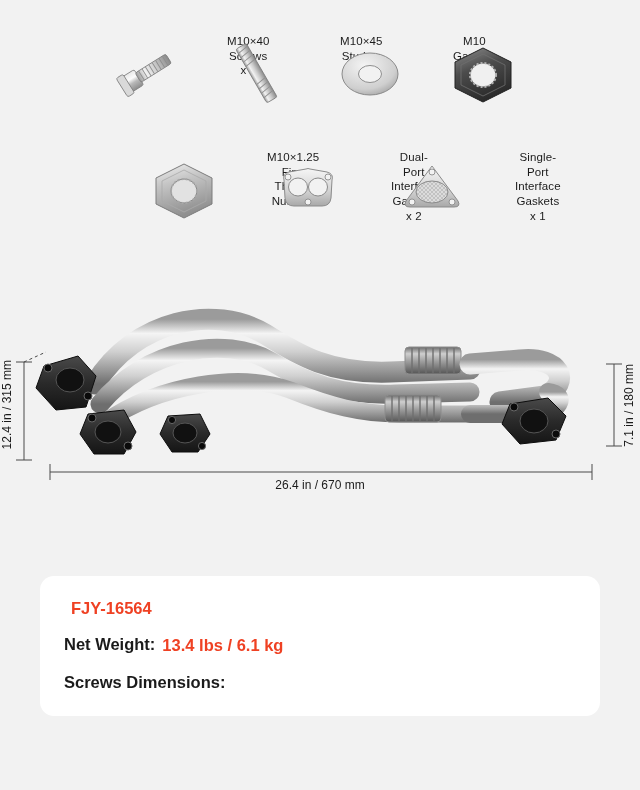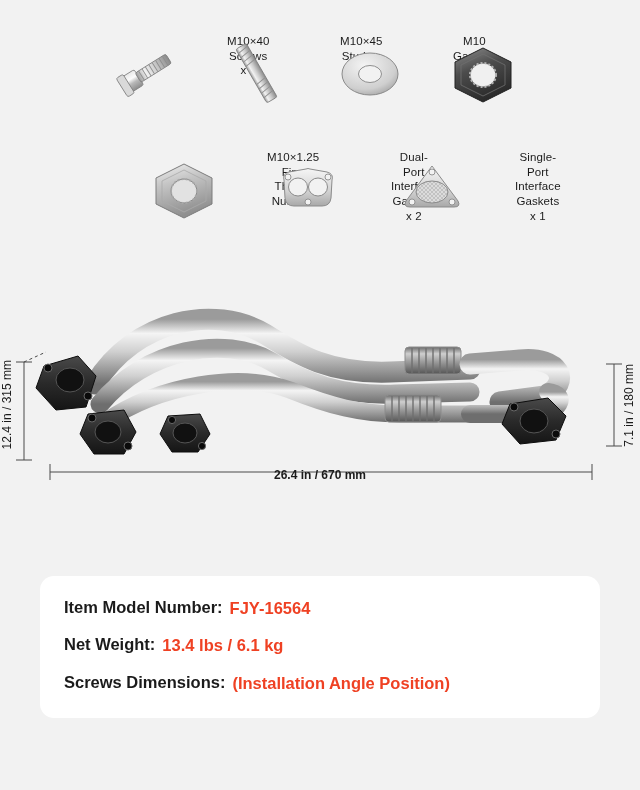--- a/index.html
+++ b/index.html
@@ -368,35 +368,33 @@
       <line x1="50" y1="208" x2="592" y2="208"></line>
       <line x1="50" y1="200" x2="50" y2="216"></line>
       <line x1="592" y1="200" x2="592" y2="216"></line>
     </g>
   </svg>
 
   <div class="dim-label vertical" style="left:0px; top:96px;">12.4 in / 315 mm</div>
 
   <div class="dim-label vertical" style="left:622px; top:100px;">7.1 in / 180 mm</div>
 
-  <div class="dim-label" style="left:0; right:0; top:204px; text-align:center;font-weight:bold;">26.4 in / 670 mm</div>
+  <div class="dim-label" style="left:0; right:0; top:214px; text-align:center;">26.4 in / 670 mm</div>
 </div>
 
 <div class="spec-card">
 
   <div class="spec-row">
-    <span class="spec-key">Item Model Number:</span>
     <span class="spec-val">FJY-16564</span>
   </div>
 
   <div class="spec-row">
     <span class="spec-key">Net Weight:</span>
     <span class="spec-val">13.4 lbs / 6.1 kg</span>
   </div>
 
   <div class="spec-row">
     <span class="spec-key">Screws Dimensions:</span>
     <span class="spec-val">
-      <span class="sub">(Installation Angle Position)</span>
     </span>
   </div>
 
 </div>
 
 </body></html>

